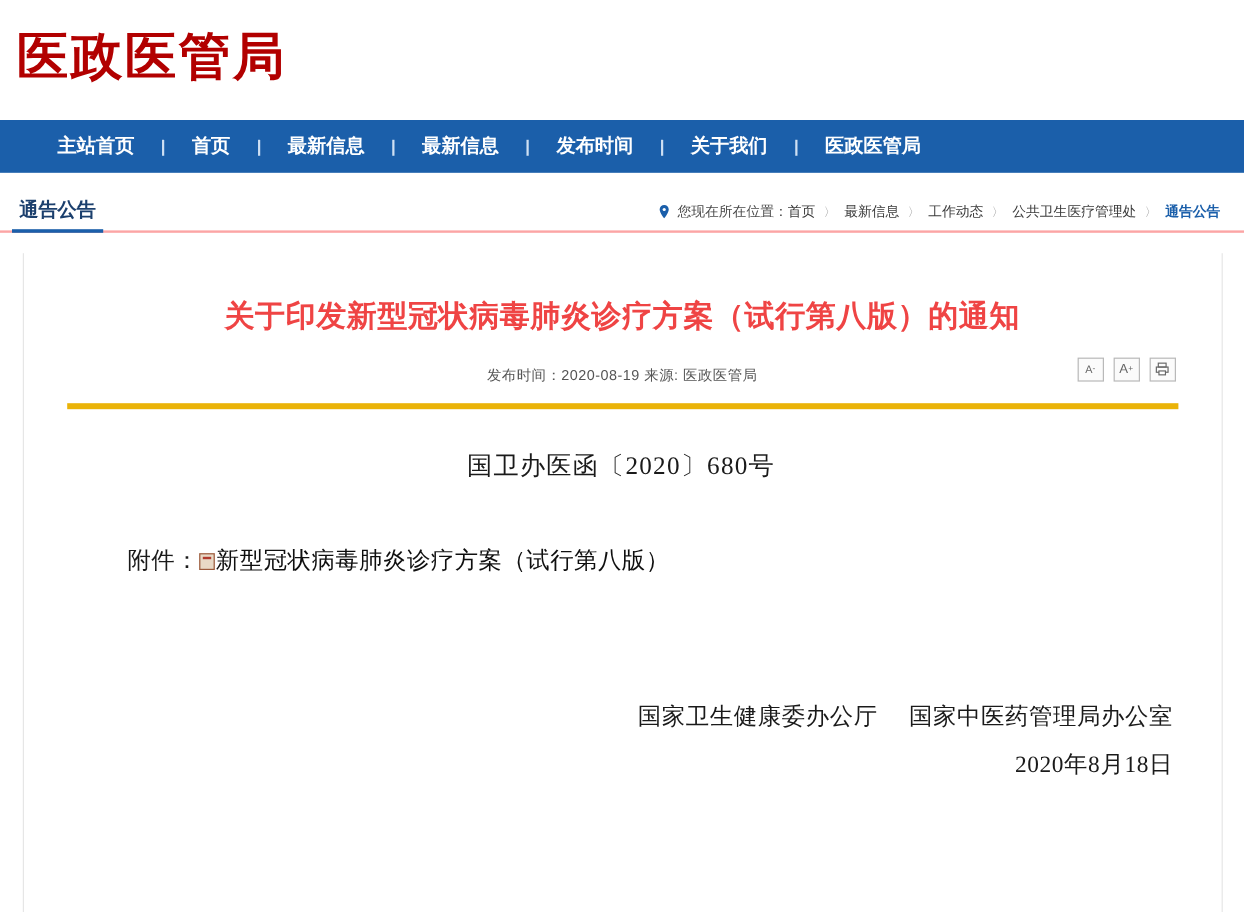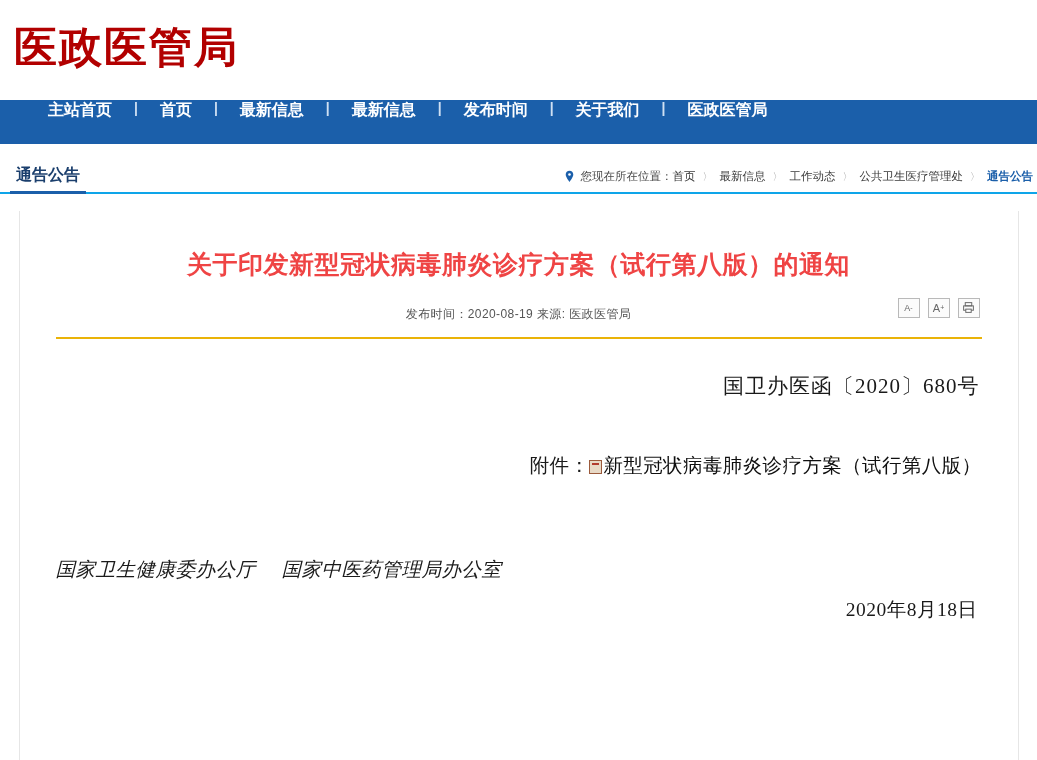--- a/index.html
+++ b/index.html
@@ -31,20 +31,21 @@
     color: #b20000;
     letter-spacing: 2px;
     line-height: 1;
   }
 
   
   .nav-bar {
     background: #1b5faa;
     height: 44px;
     display: flex;
+    align-items: center;
     padding-left: 26px;
     box-sizing: border-box;
   }
   .nav-item {
     color: #ffffff;
     font-size: 16px;
     font-weight: bold;
     padding: 0 22px;
     white-space: nowrap;
     text-decoration: none;
@@ -56,39 +57,39 @@
     font-weight: bold;
   }
 
   
   .crumb-band {
     height: 50px;
     display: flex;
     align-items: flex-end;
     justify-content: space-between;
     padding: 0 0 0 10px;
-    border-bottom: 2px solid #0ea5e9;
+    border-bottom: 2px solid #fca5a5;
     box-sizing: border-box;
   }
   .channel-title {
     font-size: 16px;
     font-weight: bold;
     color: #1b3f6d;
     padding: 0 6px 5px 6px;
     border-bottom: 3px solid #1b5faa;
     position: relative;
     top: 2px;
   }
   .crumb-right {
     display: flex;
     align-items: center;
     font-size: 11.5px;
     color: #4a4a4a;
     padding-bottom: 8px;
-    padding-right: 4px;
+    padding-right: 20px;
   }
   .pin-icon {
     width: 13px;
     height: 13px;
     margin-right: 5px;
     display: inline-block;
   }
   .crumb-link {
     color: #3a3a3a;
     text-decoration: none;
@@ -123,21 +124,21 @@
     color: #ef4444;
     padding: 36px 20px 0 20px;
     line-height: 1.4;
     letter-spacing: 0.5px;
   }
   .meta-row {
     position: relative;
     text-align: center;
     margin-top: 22px;
     padding-bottom: 14px;
-    border-bottom: 2px solid #eab308;
+    border-bottom: 5px solid #eab308;
   }
   .meta-text {
     font-size: 12px;
     color: #555;
     letter-spacing: 0.4px;
   }
   .meta-tools {
     position: absolute;
     right: 2px;
     top: -6px;
@@ -163,38 +164,37 @@
   .tool-print svg { display: block; }
 
   
   .doc-body {
     font-family: "Liberation Serif", "DejaVu Serif", serif;
     font-size: 19.5px;
     color: #1a1a1a;
     line-height: 1.85;
   }
   .doc-number {
-    text-align: right;
+    text-align: center;
     font-size: 21px;
     letter-spacing: 1px;
     margin: 28px 2px 22px 0;
   }
   .doc-salutation {
     letter-spacing: 0.5px;
   }
   .doc-para {
     text-indent: 2em;
     text-align: justify;
     letter-spacing: 0.4px;
   }
   .attach-row {
     margin-top: 42px;
     text-indent: 2.6em;
     letter-spacing: 0.4px;
-    text-align: right;
   }
   .attach-icon {
     display: inline-block;
     width: 13px;
     height: 14px;
     vertical-align: -2px;
     margin-right: 1px;
     position: relative;
     border: 1px solid #9b5a3c;
     background: #e8d9c6;
@@ -208,24 +208,24 @@
     right: 2px;
     bottom: 2px;
     border-top: 2px solid #b23b2e;
   }
   .attach-link {
     color: #0f0f0f;
     text-decoration: none;
     cursor: pointer;
   }
   .signers {
-    margin-top: 68px;
+    margin-top: 94px;
+    text-align: right;
     letter-spacing: 0.5px;
     padding-right: 4px;
-    font-style: italic;
   }
   .signer-gap { display: inline-block; width: 26px; }
   .sign-date {
     text-align: right;
     letter-spacing: 0.5px;
     padding-right: 4px;
     margin-top: 4px;
   }
 </style>
 </head>

